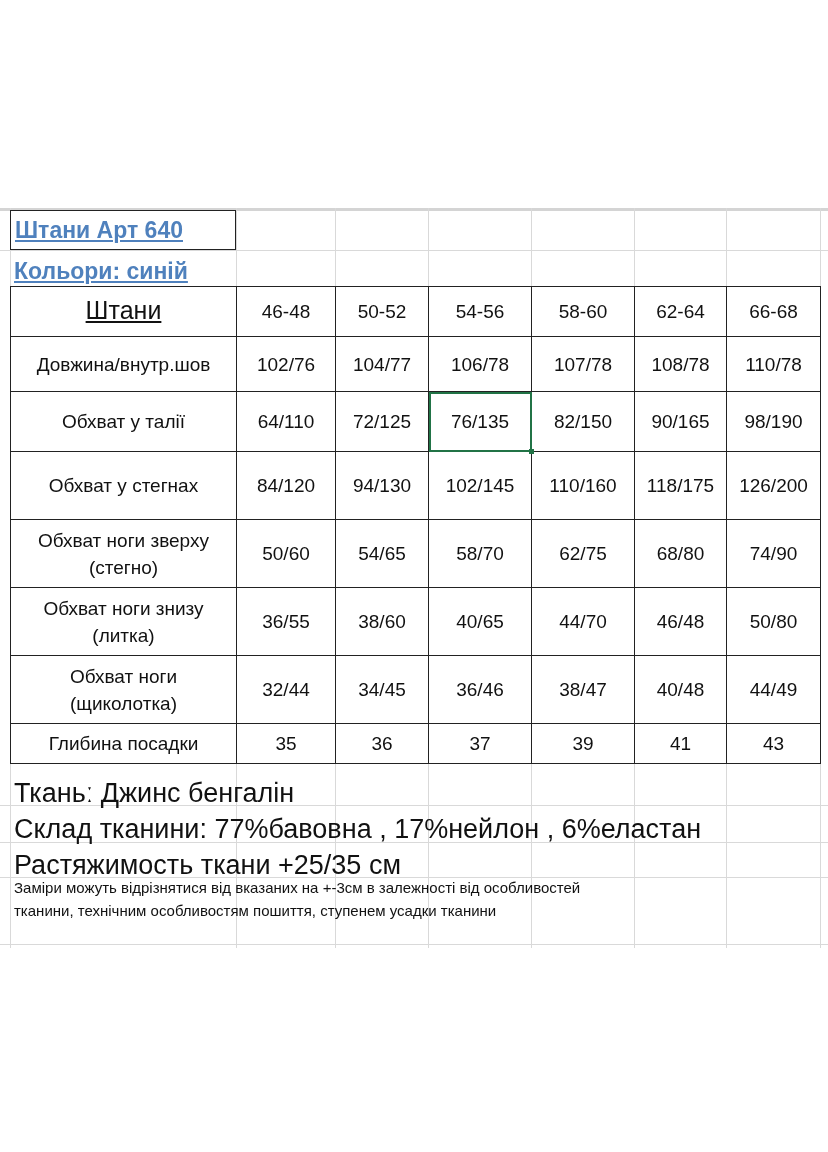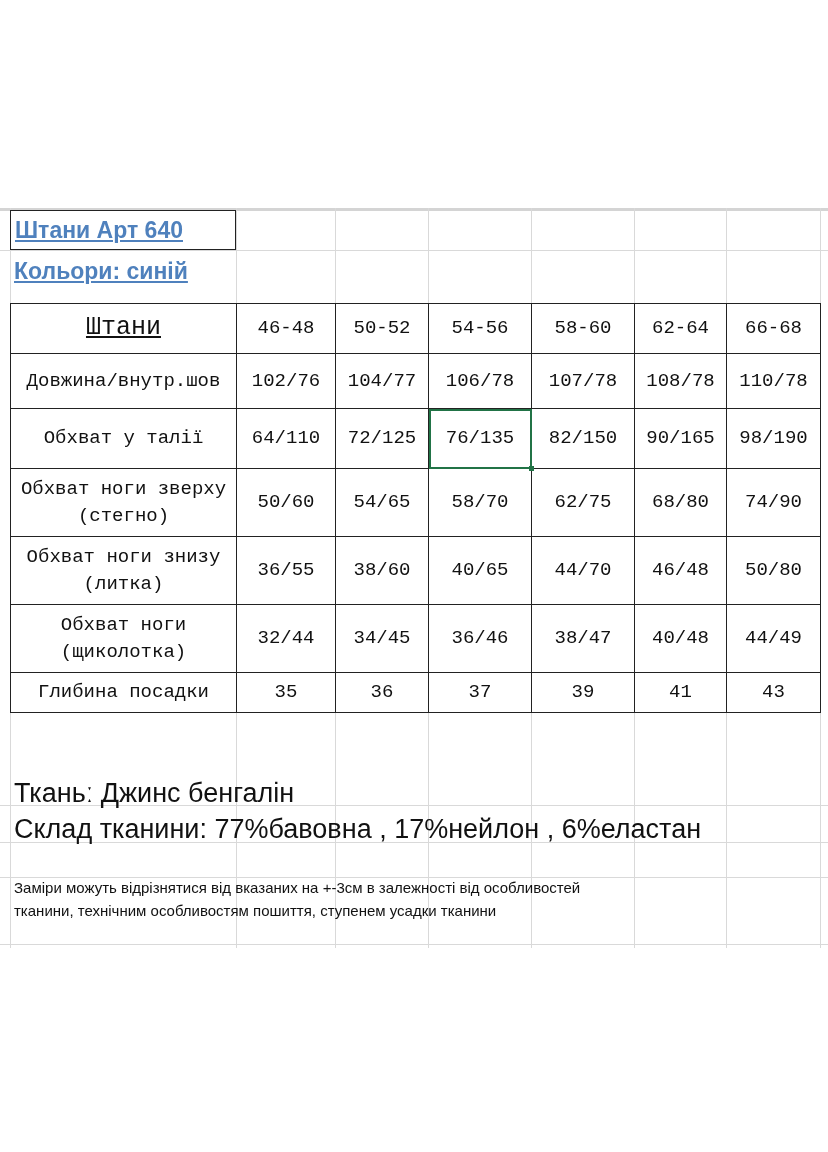--- a/index.html
+++ b/index.html
@@ -15,21 +15,21 @@
   .title-box {
     position: absolute; left: 10px; top: 2px; width: 226px; height: 40px;
     border: 1.5px solid #222; box-sizing: border-box; display: flex; align-items: center; padding-left: 4px;
   }
   .link {
     color: #4f81bd; font-weight: bold; font-size: 23px; text-decoration: underline;
   }
   .colors-line { position: absolute; left: 14px; top: 50px; }
 
   table.size {
-    position: absolute; left: 10px; top: 95px; border-collapse: collapse; table-layout: fixed; font-family: Liberation Mono, monospace;
+    position: absolute; left: 10px; top: 78px; border-collapse: collapse; table-layout: fixed;
   }
   table.size td {
     border: 1.5px solid #222; text-align: center; vertical-align: middle; font-size: 19px; padding: 0; line-height: 27px;
   }
   td.sel { outline: 2px solid #217346; outline-offset: -2px; position: relative; }
   td.sel .handle { position: absolute; right: -3px; bottom: -3px; width: 5px; height: 5px; background: #217346; }
   .hdr-label { font-size: 25px; text-decoration: underline; }
 
   .note { position: absolute; left: 14px; font-size: 27px; white-space: nowrap; }
   .note.small { font-size: 15px; line-height: 23px; white-space: normal; width: 600px; }
@@ -93,20 +93,29 @@
     <tr style="height:60px">
       <td>Обхват у талії</td>
       <td>64/110</td>
       <td>72/125</td>
       <td class="sel"><span>76/135</span><span class="handle"></span></td>
       <td>82/150</td>
       <td>90/165</td>
       <td>98/190</td>
     </tr>
     <tr style="height:68px">
+      <td>Обхват у стегнах</td>
+      <td>84/120</td>
+      <td>94/130</td>
+      <td>102/145</td>
+      <td>110/160</td>
+      <td>118/175</td>
+      <td>126/200</td>
+    </tr>
+    <tr style="height:68px">
       <td><span>Обхват ноги зверху</span><br><span>(стегно)</span></td>
       <td>50/60</td>
       <td>54/65</td>
       <td>58/70</td>
       <td>62/75</td>
       <td>68/80</td>
       <td>74/90</td>
     </tr>
     <tr style="height:68px">
       <td><span>Обхват ноги знизу</span><br><span>(литка)</span></td>
@@ -133,14 +142,15 @@
       <td>37</td>
       <td>39</td>
       <td>41</td>
       <td>43</td>
     </tr>
   </tbody>
     </table>
 
   <div class="note" style="top:570px">Тканьː Джинс бенгалін</div>
   <div class="note" style="top:606px">Склад тканини:  77%бавовна , 17%нейлон , 6%еластан</div>
+  <div class="note" style="top:642px">Растяжимость ткани +25/35 см</div>
   <div class="note small" style="top:668px">Заміри можуть відрізнятися від вказаних на +-3см в залежності від особливостей тканини, технічним особливостям пошиття, ступенем усадки тканини</div>
 </div>
 
 </body></html>

